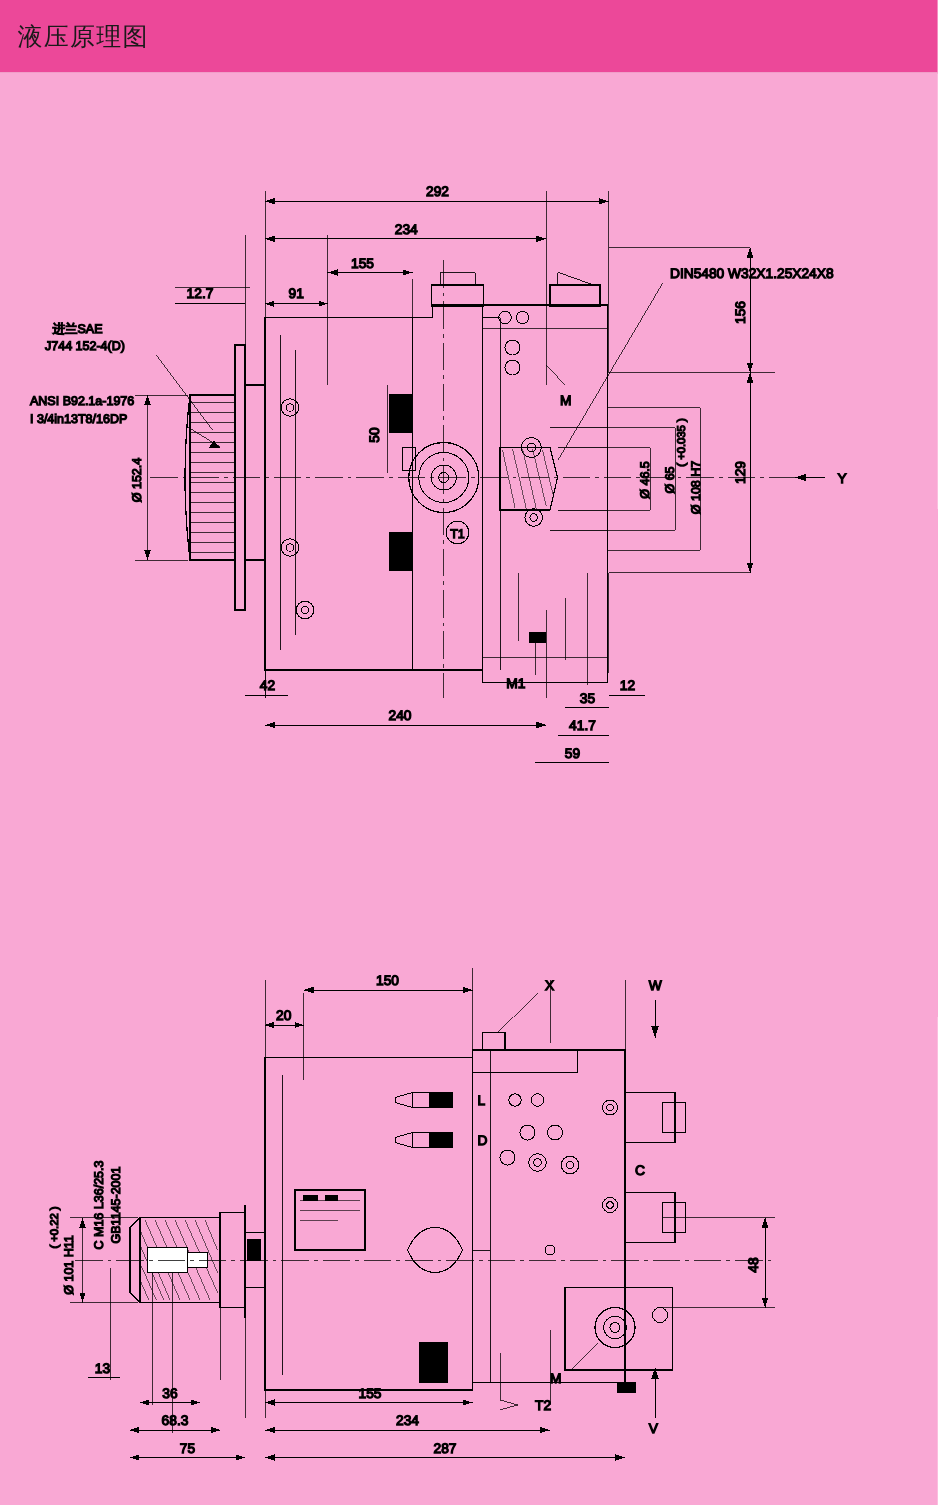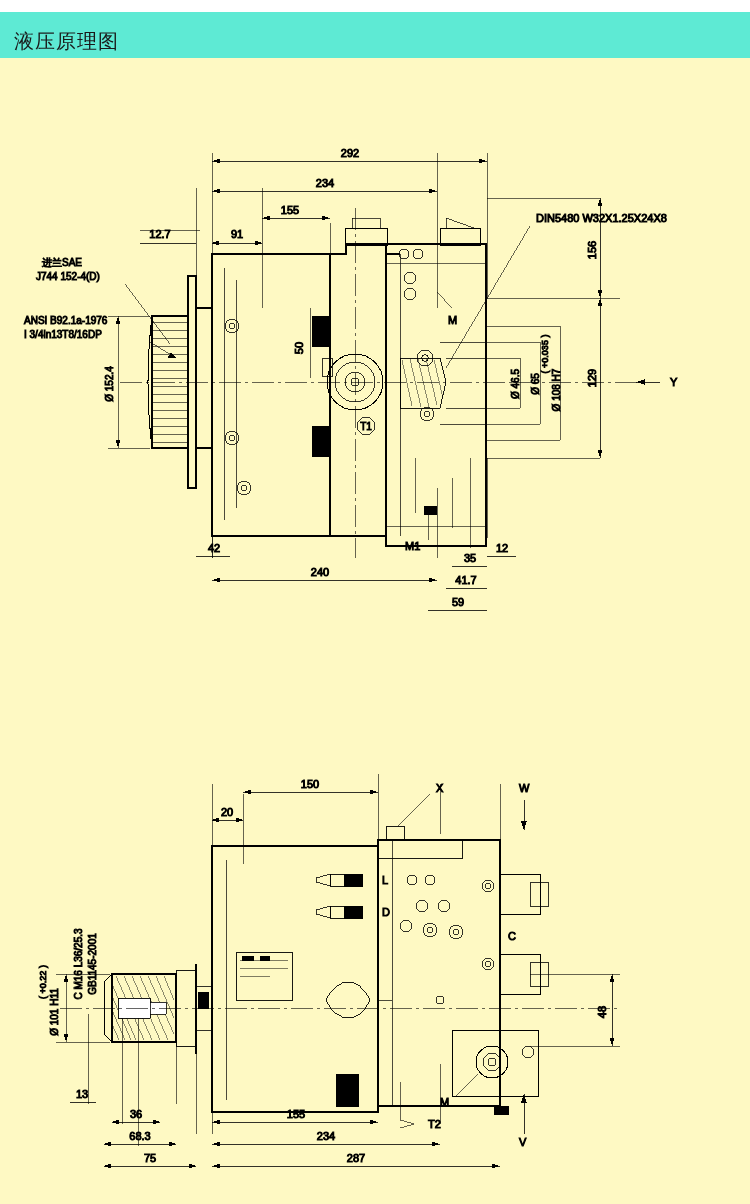--- a/index.html
+++ b/index.html
@@ -3,30 +3,30 @@
 <meta charset="utf-8">
 <style>
   html,body{margin:0;padding:0;}
   body{
     width:750px;height:1204px;background:#ffffff;
     font-family:"Liberation Sans",sans-serif;
     color:#111;overflow:hidden;position:relative;
   }
   
   .header{
-    position:absolute;left:0;top:12px;width:750px;height:58px;
-    background:#5eead4;border-bottom:1px solid #e2e2e2;
+    position:absolute;left:0;top:0;width:750px;height:58px;
+    background:#ec4899;border-bottom:1px solid #e2e2e2;
     display:flex;align-items:center;
   }
   .header .title{
     font-size:20px;letter-spacing:1px;color:#1a1a1a;padding-left:14px;
     font-family:"DejaVu Sans","Liberation Sans",sans-serif;
   }
   
-  .stage{position:absolute;left:0;top:58px;width:750px;height:1146px;background:#fef9c3;}
+  .stage{position:absolute;left:0;top:58px;width:750px;height:1146px;background:#f9a8d4;}
   .fig{position:absolute;left:0;width:750px;}
   #fig-top{top:0;height:600px;}
   #fig-bottom{top:576px;height:546px;}
   svg{display:block;}
   .lbl{
     font-family:"Liberation Sans",sans-serif;
     font-size:11px;fill:#000;
   }
   .lbl-s{font-size:10px;}
   .lbl-xs{font-size:9px;}

